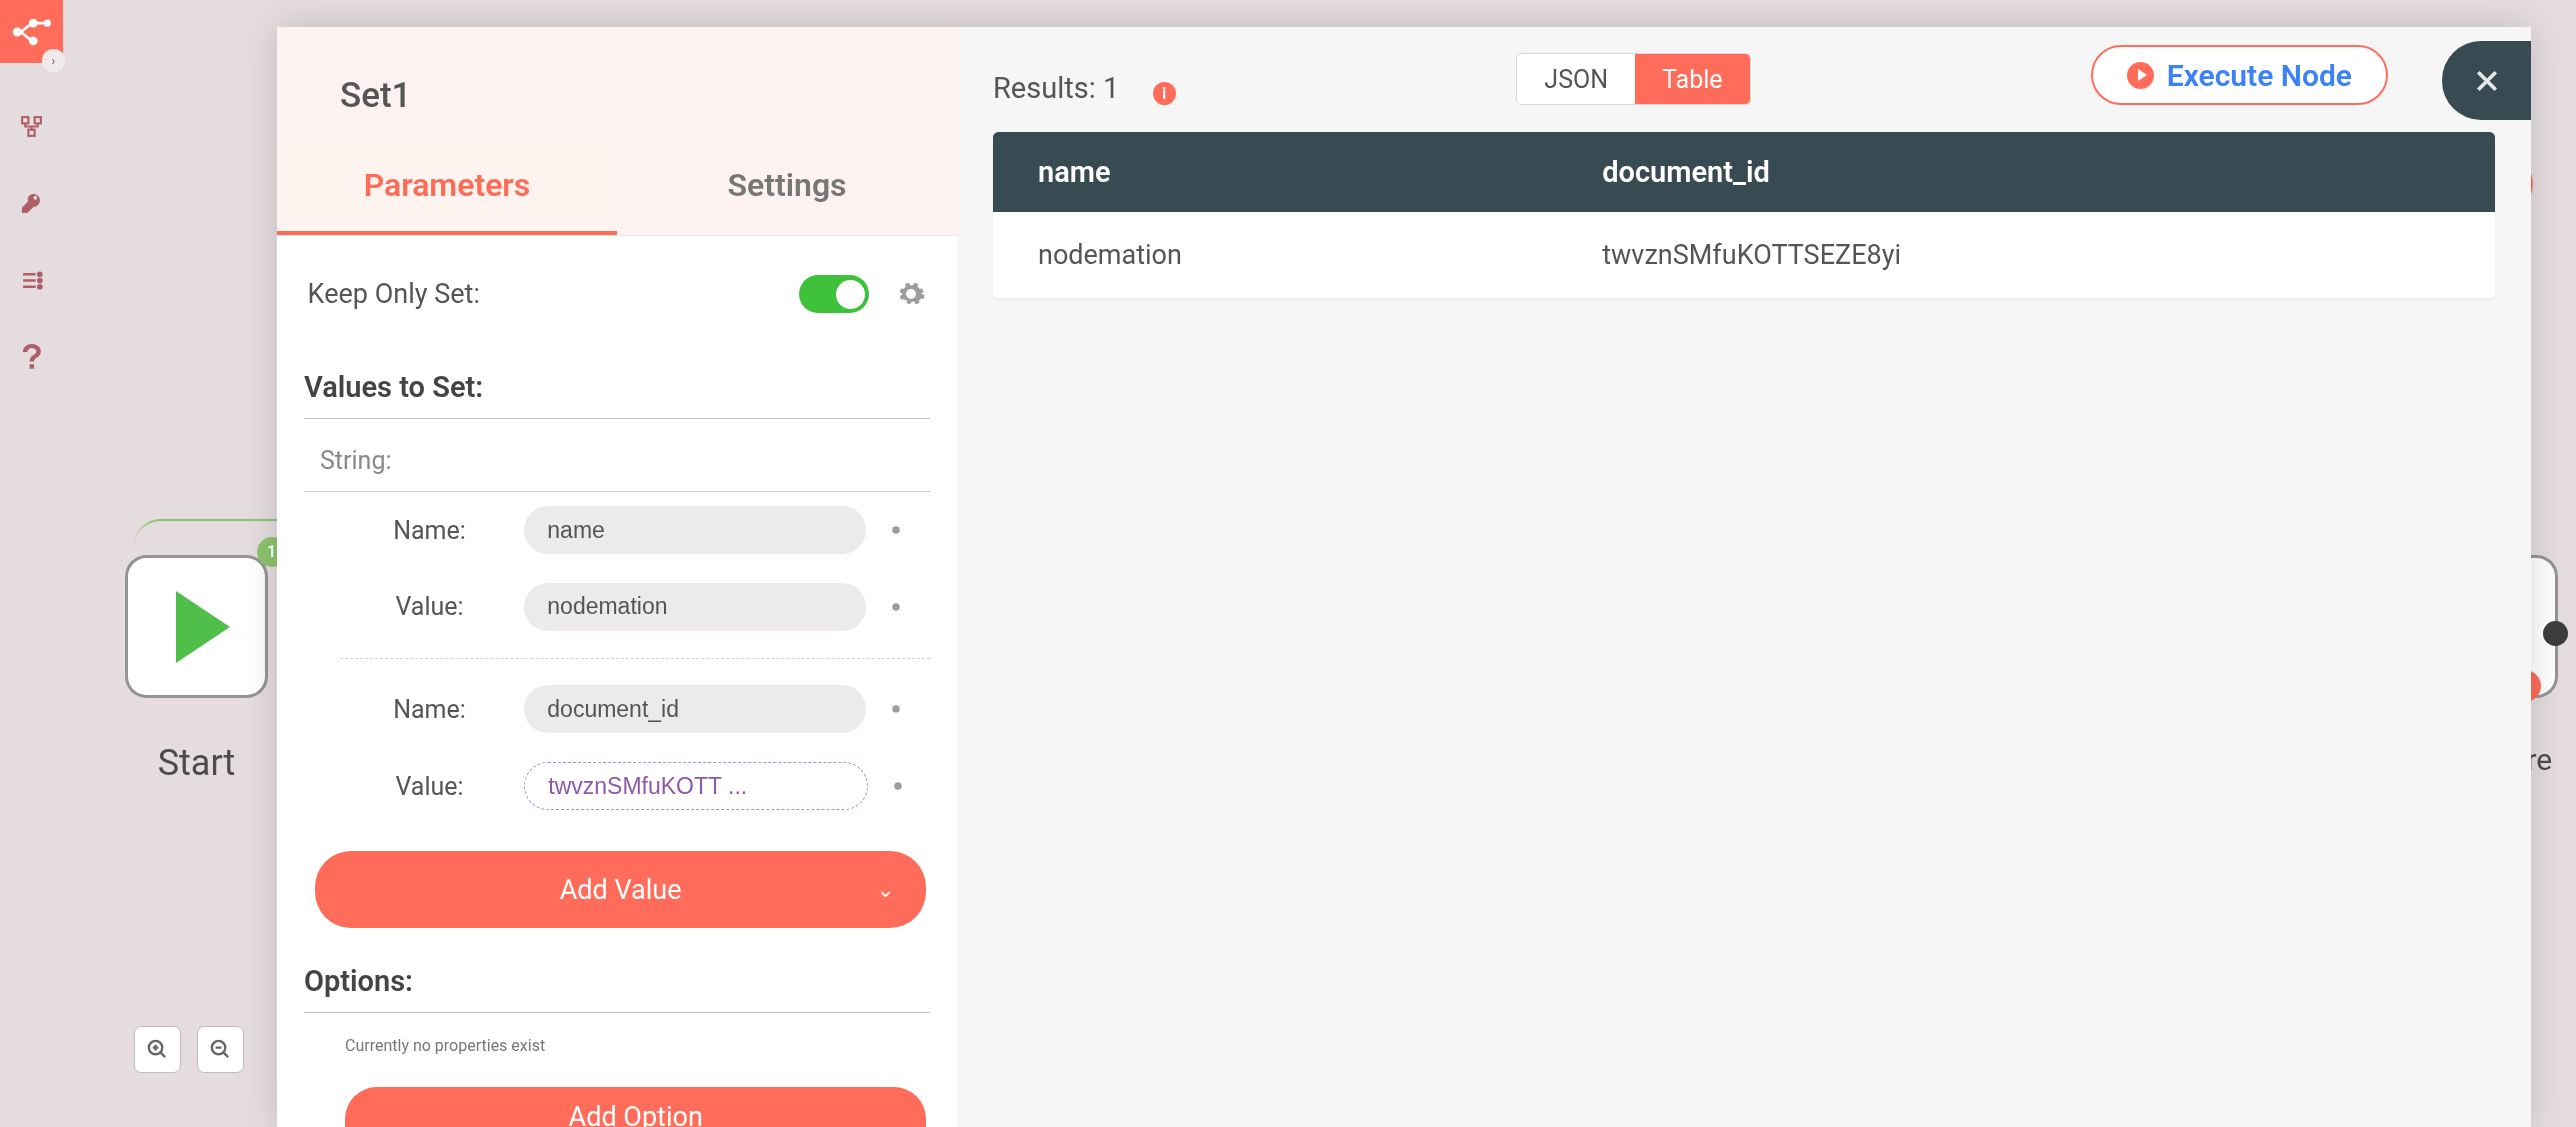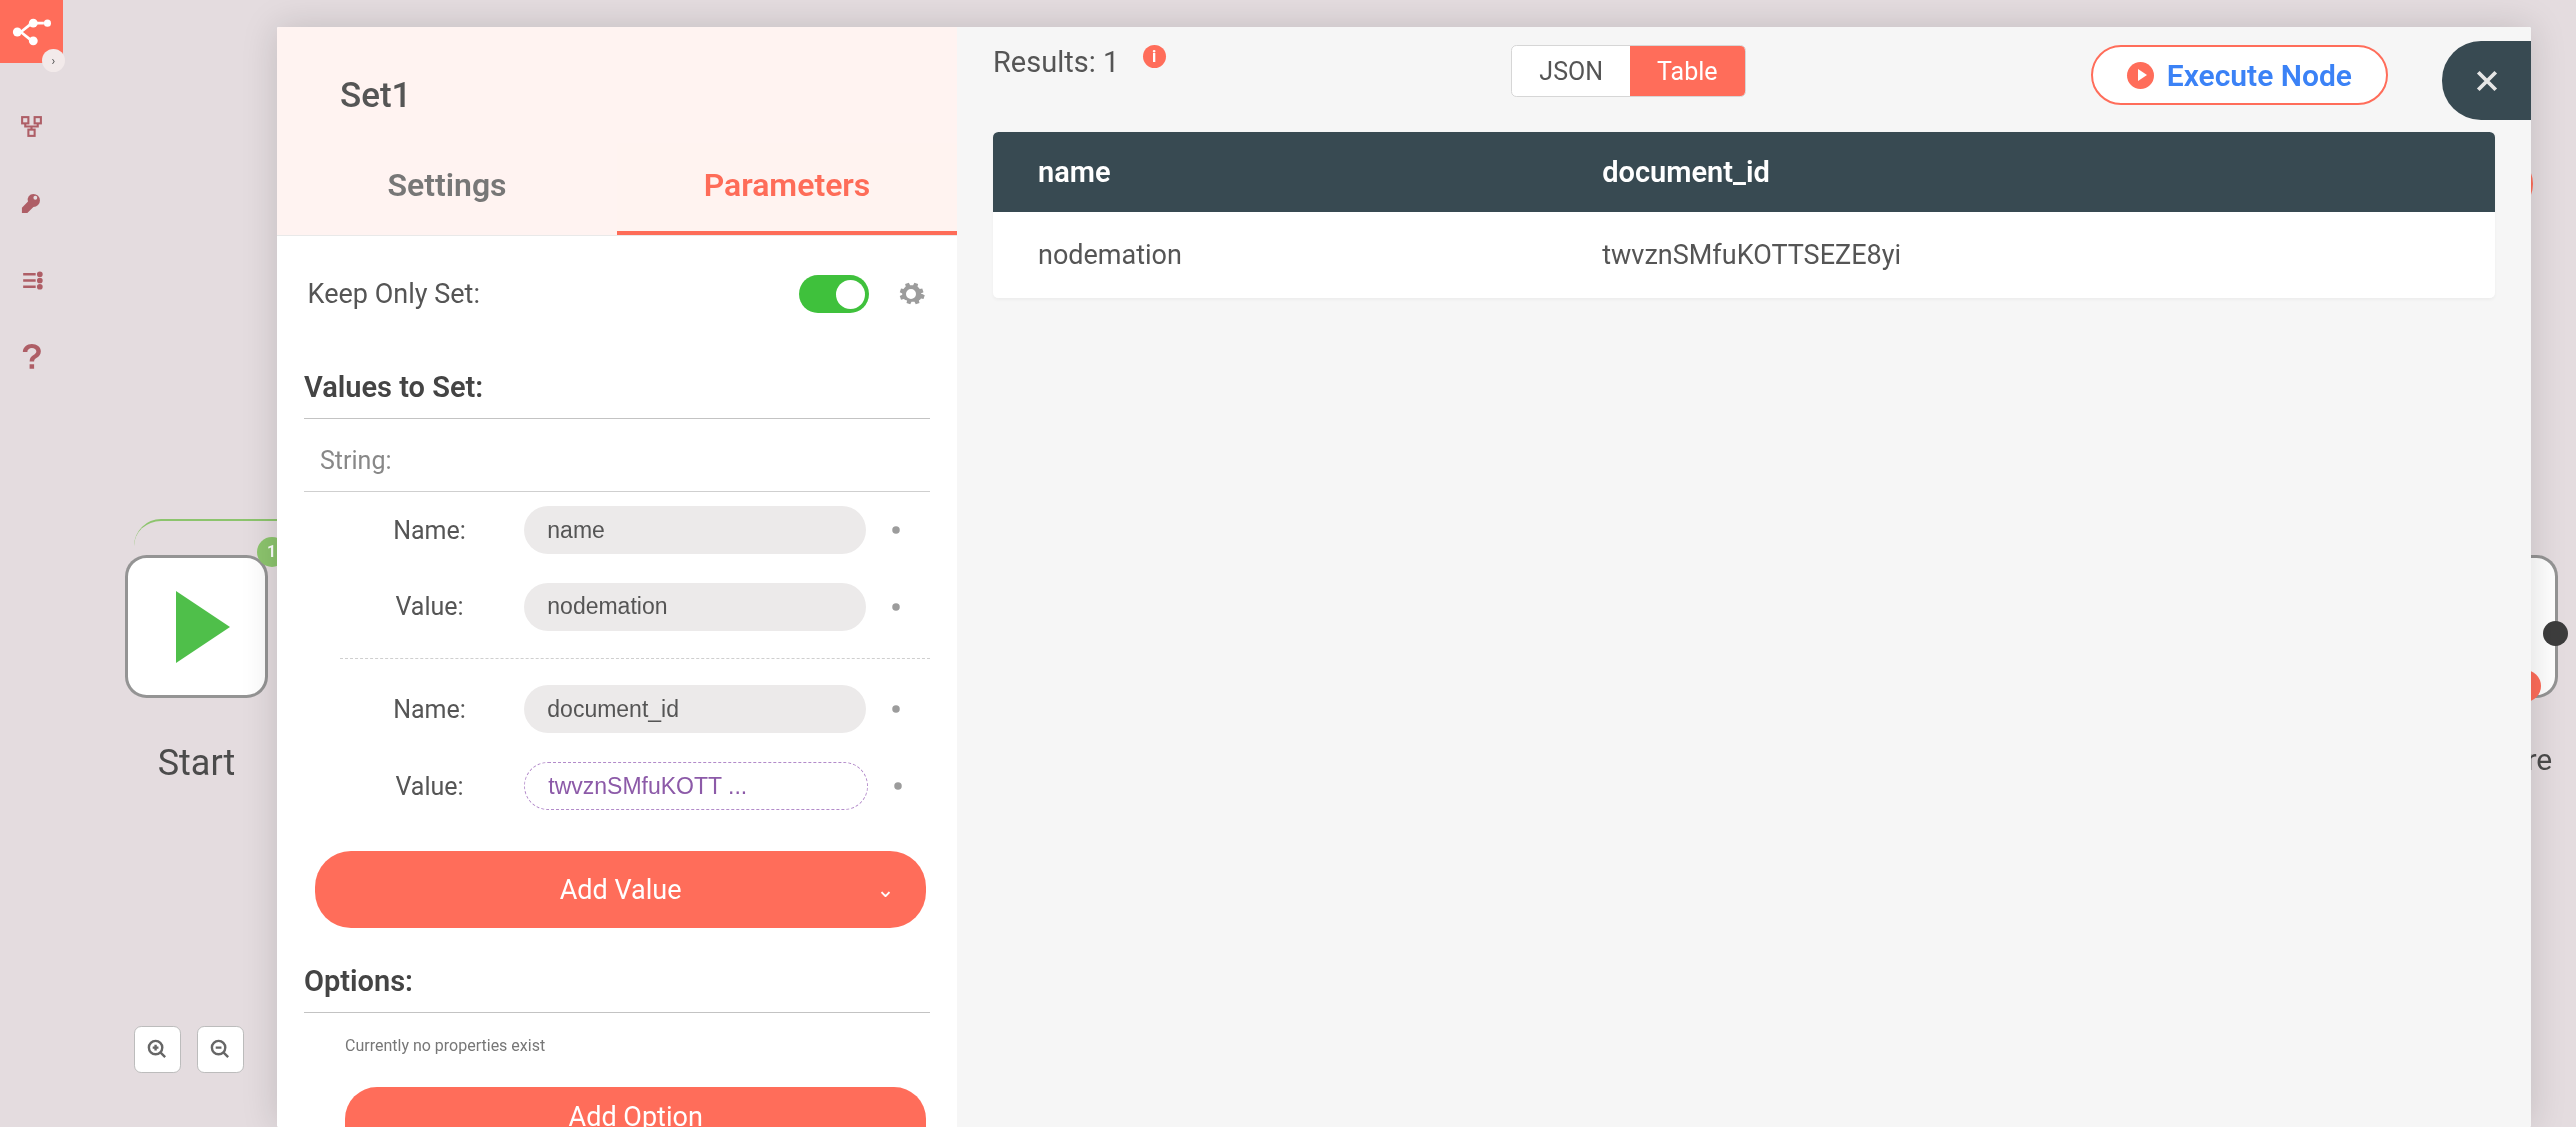--- a/index.html
+++ b/index.html
@@ -337,23 +337,23 @@
   
   .panel-right{
     flex:1;
     background:#f6f6f6;
     display:flex;
     flex-direction:column;
     position:relative;
   }
   .results-bar{
     display:flex;
-    align-items:flex-start;
+    align-items:flex-end;
     padding:18px 36px 18px 36px;
-    gap:18px;
+    gap:28px;
   }
   .results-label{
     font-size:29px;
     color:#555;
   }
   .info-dot{
     width:23px;height:23px;border-radius:50%;
     background:#ff6d5a;color:#fff;
     font-size:16px;font-weight:700;
     display:inline-flex;align-items:center;justify-content:center;
@@ -530,22 +530,22 @@
   </div>
 
   <div class="add-fab">+</div>
 </div>
 
 <div class="modal">
 
   <div class="panel-left">
     <div class="node-title">Set1</div>
     <div class="tabs">
+      <div class="tab active">Parameters</div>
       <div class="tab">Settings</div>
-      <div class="tab active">Parameters</div>
     </div>
 
     <div class="panel-scroll">
       <div class="option-row">
         <span class="option-label">Keep Only Set:</span>
         <span style="display:flex;align-items:center;gap:27px;">
           <span class="toggle"></span>
           <span class="gear-mini">
             <svg class="gear-svg" viewBox="0 0 24 24" fill="currentColor">
                 <path d="M12 8a4 4 0 1 0 0 8 4 4 0 0 0 0-8zm9 4l2 1-1 3-2-.5a8 8 0 0 1-1.7 1.7l.5 2-3 1-1-2a8 8 0 0 1-2.4 0l-1 2-3-1 .5-2A8 8 0 0 1 6.2 16L4 16.5l-1-3 2-1a8 8 0 0 1 0-1l-2-1 1-3 2 .5A8 8 0 0 1 7.8 6L7.3 4l3-1 1 2a8 8 0 0 1 2.4 0l1-2 3 1-.5 2A8 8 0 0 1 19 8l2-.5 1 3-2 1a8 8 0 0 1 0 .5z"></path>

